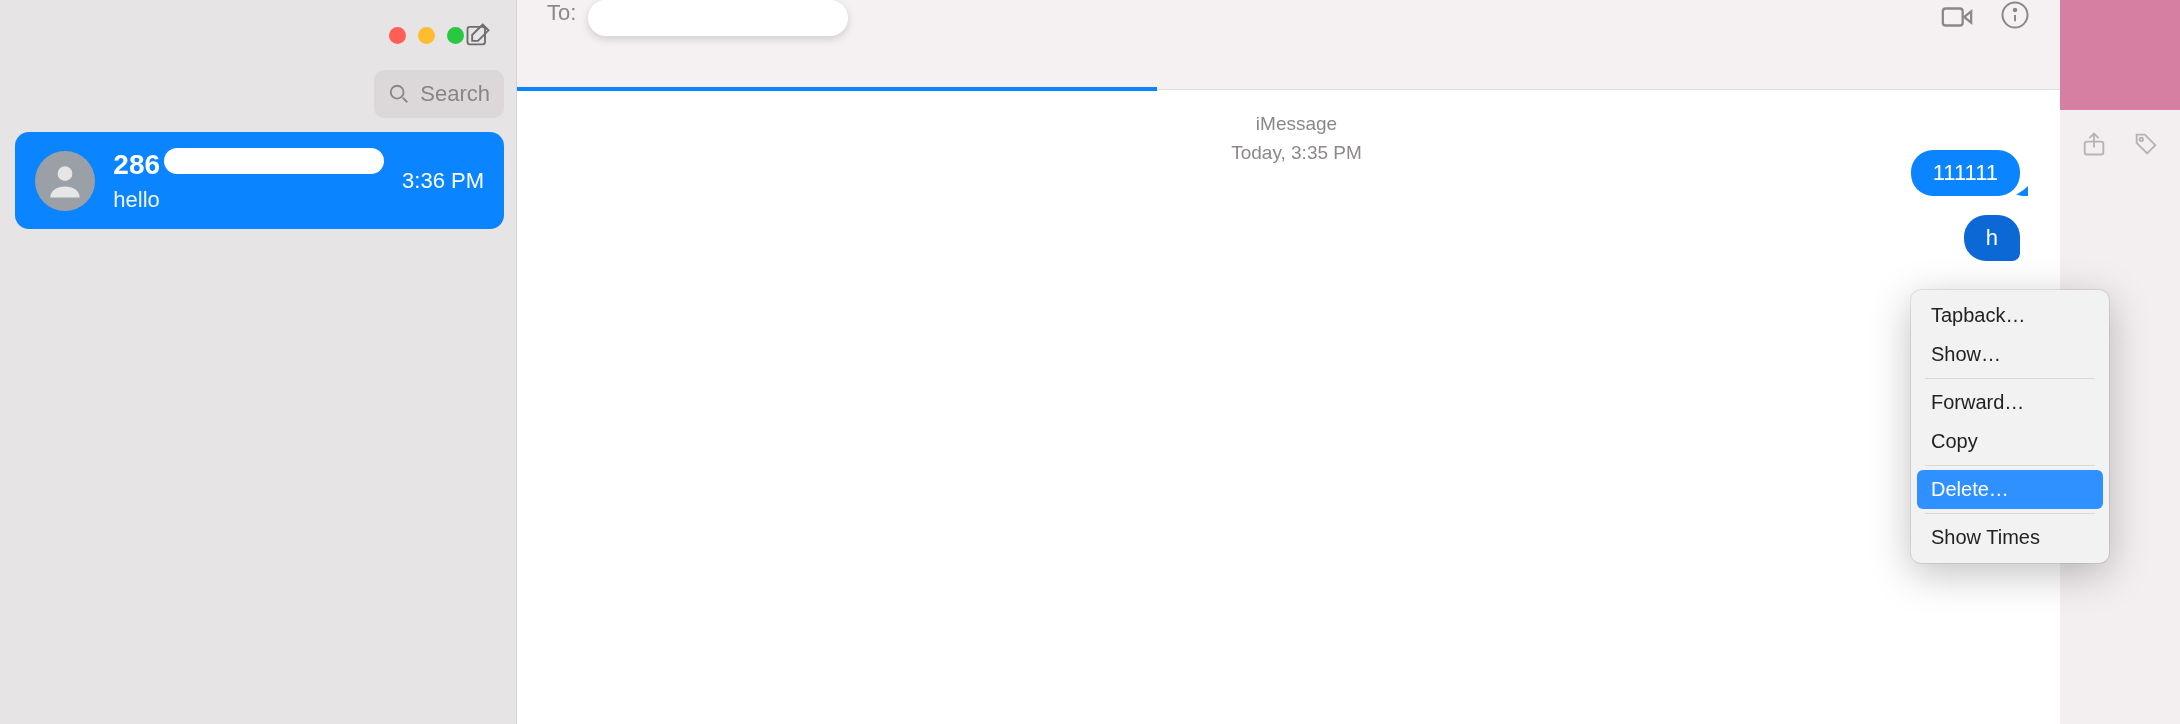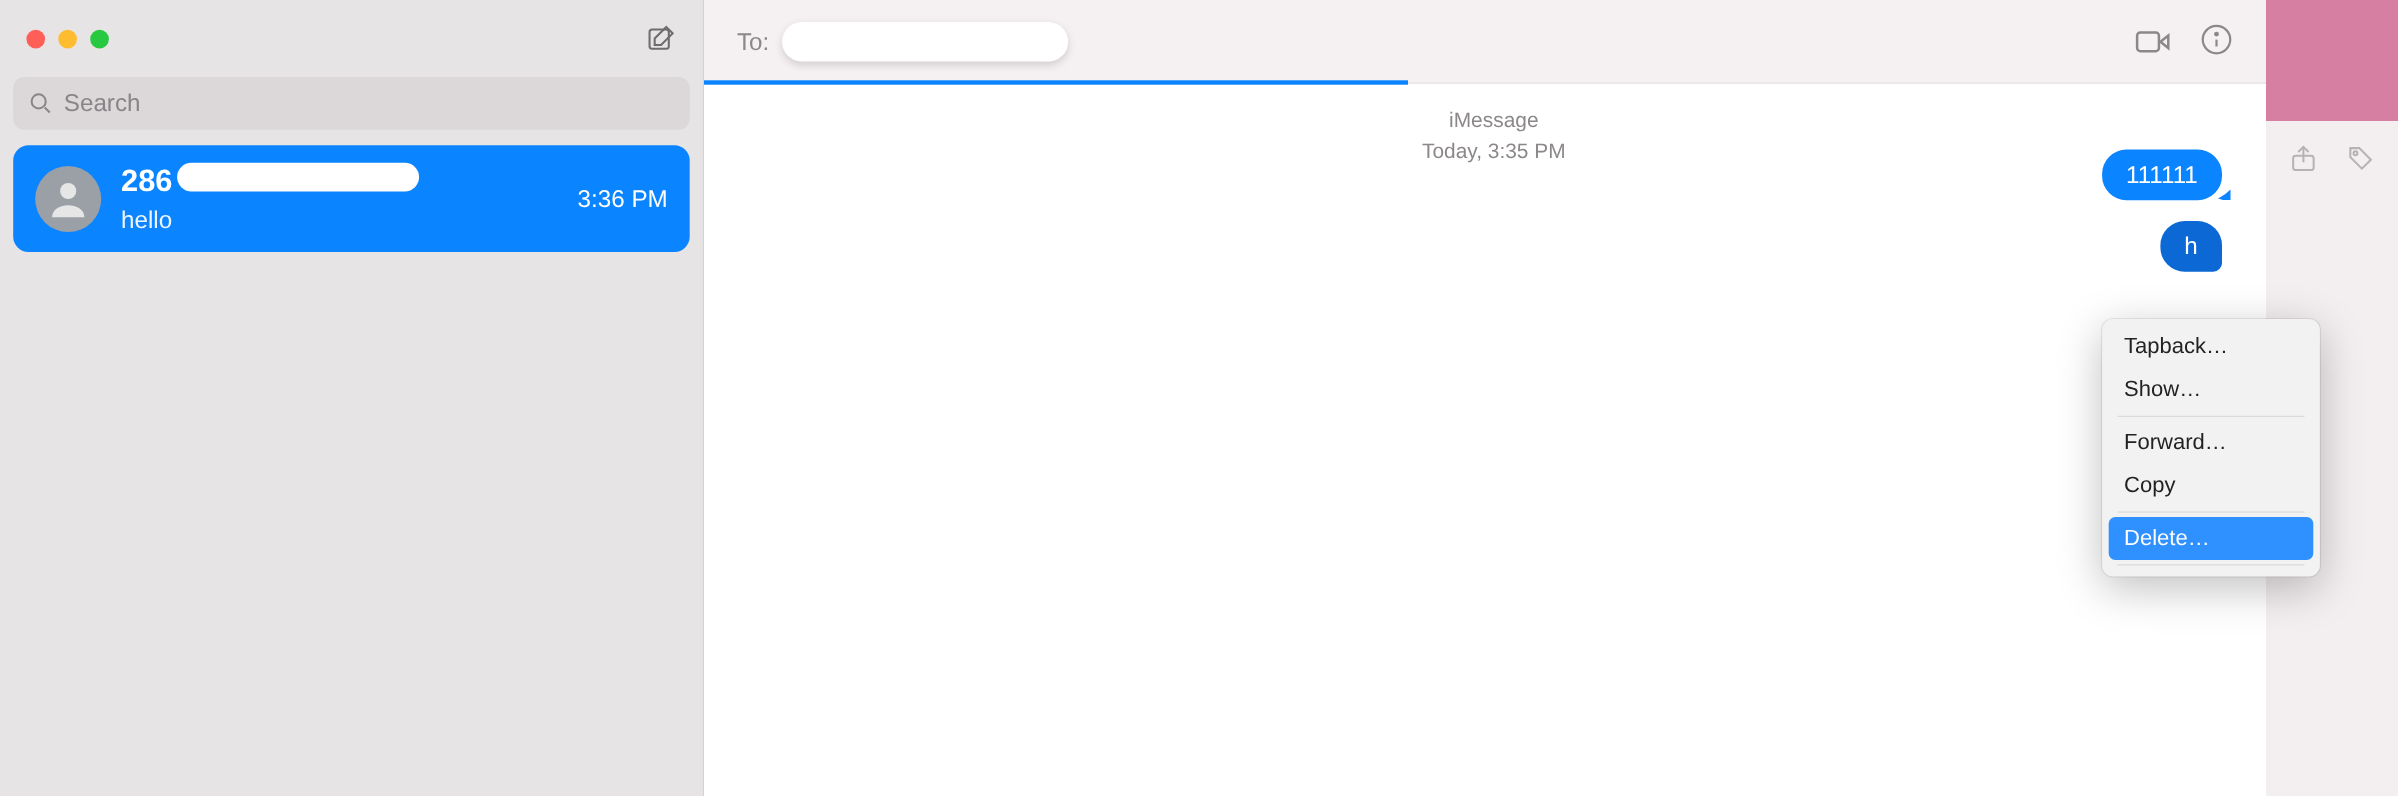--- a/index.html
+++ b/index.html
@@ -14,25 +14,26 @@
     .app-window {
       position: absolute;
       top: 0;
       left: 0;
       width: 2060px;
       height: 724px;
       display: flex;
       background: #fff;
     }
     .sidebar {
-      width: 640px;
+      width: 517px;
       background: #e7e4e6;
       display: flex;
       flex-direction: column;
       border-right: 1px solid #d5d2d4;
+      align-items: flex-end;
     }
     .sidebar-top {
       height: 70px;
       display: flex;
       align-items: center;
       padding: 0 24px;
       justify-content: space-between;
     }
     .traffic-lights { display: flex; gap: 12px; }
     .tl { width: 17px; height: 17px; border-radius: 50%; }
@@ -82,25 +83,25 @@
     .conv-time { color:#ffffff; font-size:22px; white-space:nowrap; }
     .conv-preview { color:#eef5ff; font-size:22px; margin-top:6px; }
     .chat {
       flex: 1;
       display:flex;
       flex-direction: column;
       background:#fff;
       position: relative;
     }
     .chat-header {
-      height: 76px;
+      height: 90px;
       background: #f5f0f2;
       border-bottom: 1px solid #e3dee0;
       display:flex;
-      align-items:center;
+      align-items:flex-start;
       padding: 0 30px;
       gap: 12px;
       position:relative;
     }
     .to-label { color:#8c888a; font-size:22px; }
     .to-redact {
       background:#fff; width:260px; height:36px; border-radius:20px;
       box-shadow: 0 3px 8px rgba(0,0,0,0.15);
     }
     .hdr-right { position:absolute; right:30px; display:flex; gap:26px; color:#8c888a; }
@@ -247,13 +248,14 @@
 
 <div class="context-menu">
   <div class="cm-item">Tapback…</div>
   <div class="cm-item">Show…</div>
   <div class="cm-sep"></div>
   <div class="cm-item">Forward…</div>
   <div class="cm-item">Copy</div>
   <div class="cm-sep"></div>
   <div class="cm-item hover">Delete…</div>
   <div class="cm-sep"></div>
+  <div class="cm-item">Show Times</div>
 </div>
 
 </body></html>

